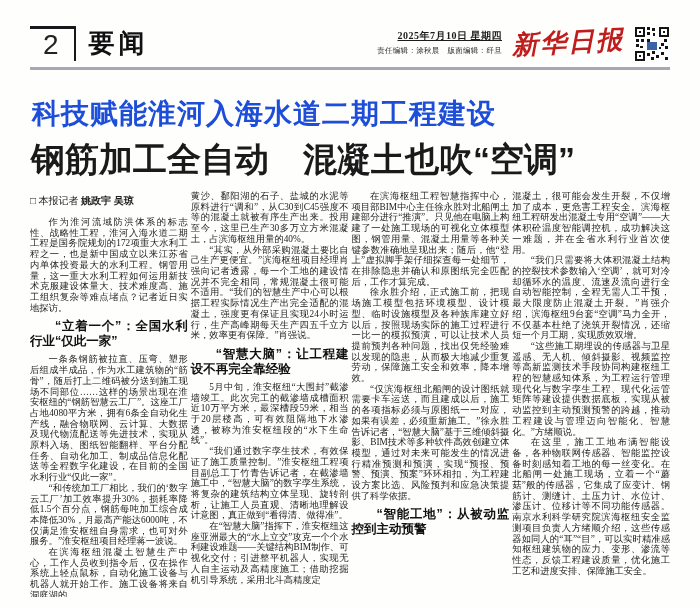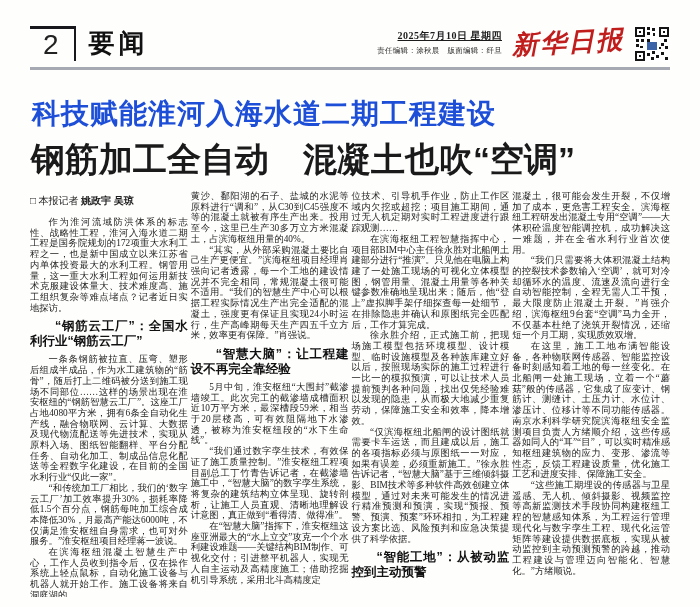--- a/index.html
+++ b/index.html
@@ -100,42 +100,41 @@
 
     <div class="header-rule"></div>
 
     <div class="kicker">科技赋能淮河入海水道二期工程建设</div>
     <h1 class="headline" style="margin:7px 0 0 1px;">钢筋加工全自动　混凝土也吹“空调”</h1>
 
     <div class="body-cols">
       <div class="col">
           <p class="byline"><span>□ 本报记者 </span><b>姚政宇 吴琼</b></p>
           <p class="para">作为淮河流域防洪体系的标志性、战略性工程，淮河入海水道二期工程是国务院规划的172项重大水利工程之一，也是新中国成立以来江苏省内单体投资最大的水利工程。钢管用量，这一重大水利工程如何运用新技术克服建设体量大、技术难度高、施工组织复杂等难点堵点？记者近日实地探访。</p>
-          <h3 class="subhead">“钢筋云工厂”：全国水利行业“钢筋云工厂”</h3>
+          <h3 class="subhead">“立着一个”：全国水利行业“仅此一家”</h3>
           <p class="para">一条条钢筋被拉直、压弯、塑形后组成半成品，作为水工建筑物的“筋骨”，随后打上二维码被分送到施工现场不同部位……这样的场景出现在淮安枢纽的“钢筋智慧云工厂”。这座工厂占地4080平方米，拥有6条全自动化生产线，融合物联网、云计算、大数据及现代物流配送等先进技术，实现从原料入场、图纸智能翻样、平台分配任务、自动化加工、制成品信息化配送等全程数字化建设，在目前的全国水利行业“仅此一家”。</p>
           <p class="para">“和传统加工厂相比，我们的‘数字云工厂’加工效率提升30%，损耗率降低1.5个百分点，钢筋每吨加工综合成本降低30%，月最高产能达6000吨，不仅满足淮安枢纽自身需求，也可对外服务。”淮安枢纽项目经理蒋一波说。</p>
           <p class="para">在滨海枢纽混凝土智慧生产中心，工作人员收到指令后，仅在操作系统上轻点鼠标，自动化施工设备与机器人就开始工作。施工设备将来自洞庭湖的</p>
         </div>
       <div class="col">
           <p class="para cont">黄沙、鄱阳湖的石子、盐城的水泥等原料进行“调和”，从C30到C45强度不等的混凝土就被有序生产出来。投用至今，这里已生产30多万立方米混凝土，占滨海枢纽用量的40%。</p>
           <p class="para">“其实，从外部采购混凝土要比自己生产更便宜。”滨海枢纽项目经理肖强向记者透露，每一个工地的建设情况并不完全相同，常规混凝土很可能不适用。“我们的智慧生产中心可以根据工程实际情况生产出完全适配的混凝土，强度更有保证且实现24小时运行，生产高峰期每天生产四五千立方米，效率更有保障。”肖强说。</p>
           <h3 class="subhead">“智慧大脑”：让工程建设不再完全靠经验</h3>
           <p class="para">5月中旬，淮安枢纽“大围封”截渗墙竣工。此次完工的截渗墙成槽面积近10万平方米，最深槽段59米，相当于20层楼高，可有效阻隔地下水渗透，被称为淮安枢纽段的“水下生命线”。</p>
           <p class="para">“我们通过数字孪生技术，有效保证了施工质量控制。”淮安枢纽工程项目副总工丁竹青告诉记者，在截渗墙施工中，“智慧大脑”的数字孪生系统，将复杂的建筑结构立体呈现、旋转剖析，让施工人员直观、清晰地理解设计意图，真正做到“看得清、做得准”。</p>
           <p class="para">在“智慧大脑”指挥下，淮安枢纽这座亚洲最大的“水上立交”攻克一个个水利建设难题——关键结构BIM制作、可视化交付；引进整平机器人，实现无人自主运动及高精度施工；借助挖掘机引导系统，采用北斗高精度定</p>
         </div>
       <div class="col">
-          <p class="para cont">位技术、引导机手作业，防止工作区域内欠挖或超挖；项目施工期间，通过无人机定期对实时工程进度进行跟踪观测……</p>
           <p class="para">在滨海枢纽工程智慧指挥中心，项目部BIM中心主任徐永胜对北船闸土建部分进行“推演”。只见他在电脑上构建了一处施工现场的可视化立体模型图，钢管用量、混凝土用量等各种关键参数准确地呈现出来；随后，他“登上”虚拟脚手架仔细探查每一处细节，在排除隐患并确认和原图纸完全匹配后，工作才算完成。</p>
           <p class="para">徐永胜介绍，正式施工前，把现场施工模型包括环境模型、设计模型、临时设施模型及各种族库建立好以后，按照现场实际的施工过程进行一比一的模拟预演，可以让技术人员提前预判各种问题，找出仅凭经验难以发现的隐患，从而极大地减少重复劳动，保障施工安全和效率，降本增效。</p>
           <p class="para">“仅滨海枢纽北船闸的设计图纸就需要卡车运送，而且建成以后，施工的各项指标必须与原图纸一一对应，如果有误差，必须重新施工。”徐永胜告诉记者，“智慧大脑”基于三维倾斜摄影、BIM技术等多种软件高效创建立体模型，通过对未来可能发生的情况进行精准预测和预演，实现“预报、预警、预演、预案”环环相扣，为工程建设方案比选、风险预判和应急决策提供了科学依据。</p>
           <h3 class="subhead">“智能工地”：从被动监控到主动预警</h3>
         </div>
       <div class="col">
           <p class="para cont">混凝土，很可能会发生开裂，不仅增加了成本，更危害工程安全。滨海枢纽工程研发出混凝土专用“空调”——大体积砼温度智能调控机，成功解决这一难题，并在全省水利行业首次使用。</p>
           <p class="para">“我们只需要将大体积混凝土结构的控裂技术参数输入‘空调’，就可对冷却循环水的温度、流速及流向进行全自动智能控制，全程无需人工干预，最大限度防止混凝土开裂。”肖强介绍，滨海枢纽9台套“空调”马力全开，不仅基本杜绝了浇筑开裂情况，还缩短一个月工期，实现质效双增。</p>
+          <p class="para">“这些施工期埋设的传感器与卫星遥感、无人机、倾斜摄影、视频监控等高新监测技术手段协同构建枢纽工程的智慧感知体系，为工程运行管理现代化与数字孪生工程、现代化运管矩阵等建设提供数据底板，实现从被动监控到主动预测预警的跨越，推动工程建设与管理迈向智能化、智慧化。”方绪顺说。</p>
           <p class="para">在这里，施工工地布满智能设备，各种物联网传感器、智能监控设备时刻感知着工地的每一丝变化。在北船闸一处施工现场，立着一个“蘑菇”般的传感器，它集成了应变计、钢筋计、测缝计、土压力计、水位计、渗压计、位移计等不同功能传感器。南京水利科学研究院滨海枢纽安全监测项目负责人方绪顺介绍，这些传感器如同人的“耳”“目”，可以实时精准感知枢纽建筑物的应力、变形、渗流等性态，反馈工程建设质量，优化施工工艺和进度安排、保障施工安全。</p>
-          <p class="para">“这些施工期埋设的传感器与卫星遥感、无人机、倾斜摄影、视频监控等高新监测技术手段协同构建枢纽工程的智慧感知体系，为工程运行管理现代化与数字孪生工程、现代化运管矩阵等建设提供数据底板，实现从被动监控到主动预测预警的跨越，推动工程建设与管理迈向智能化、智慧化。”方绪顺说。</p>
         </div>
     </div>
 
   </div>
 </div>
 
 </body></html>

